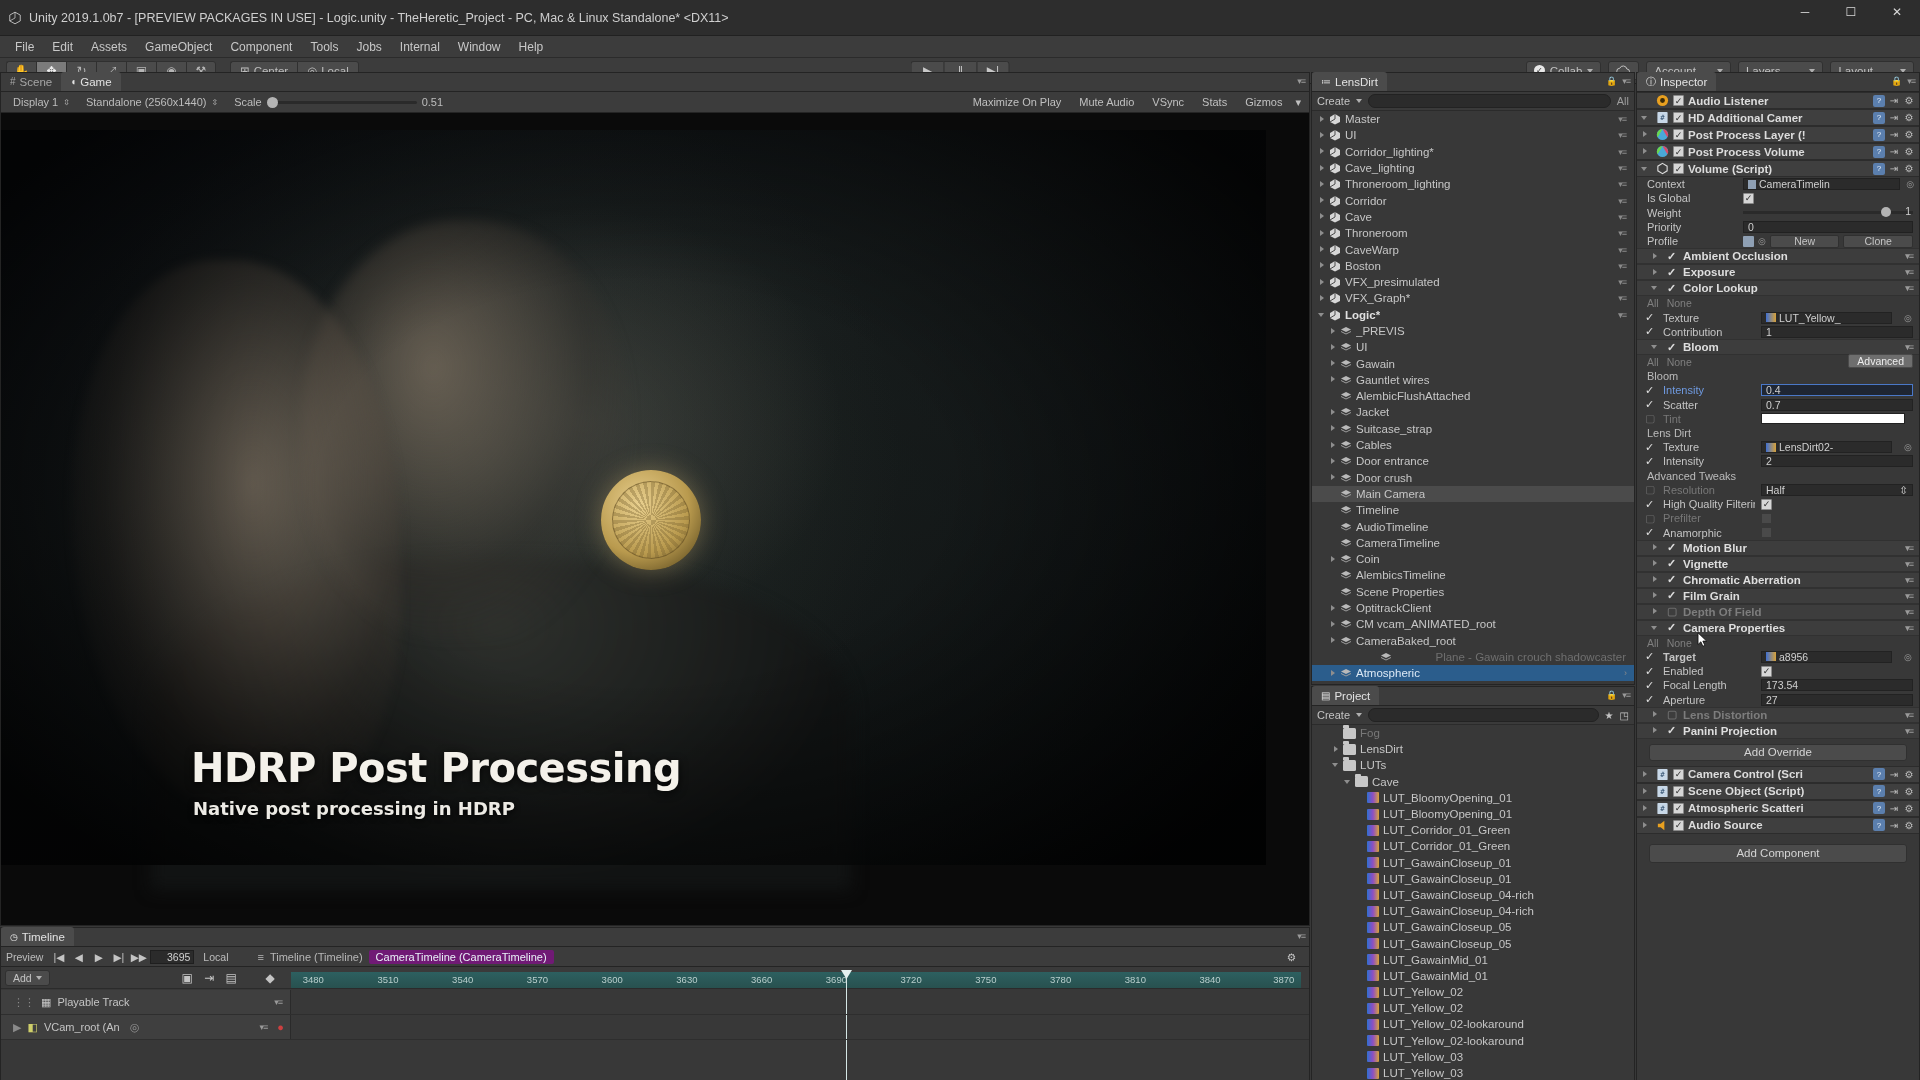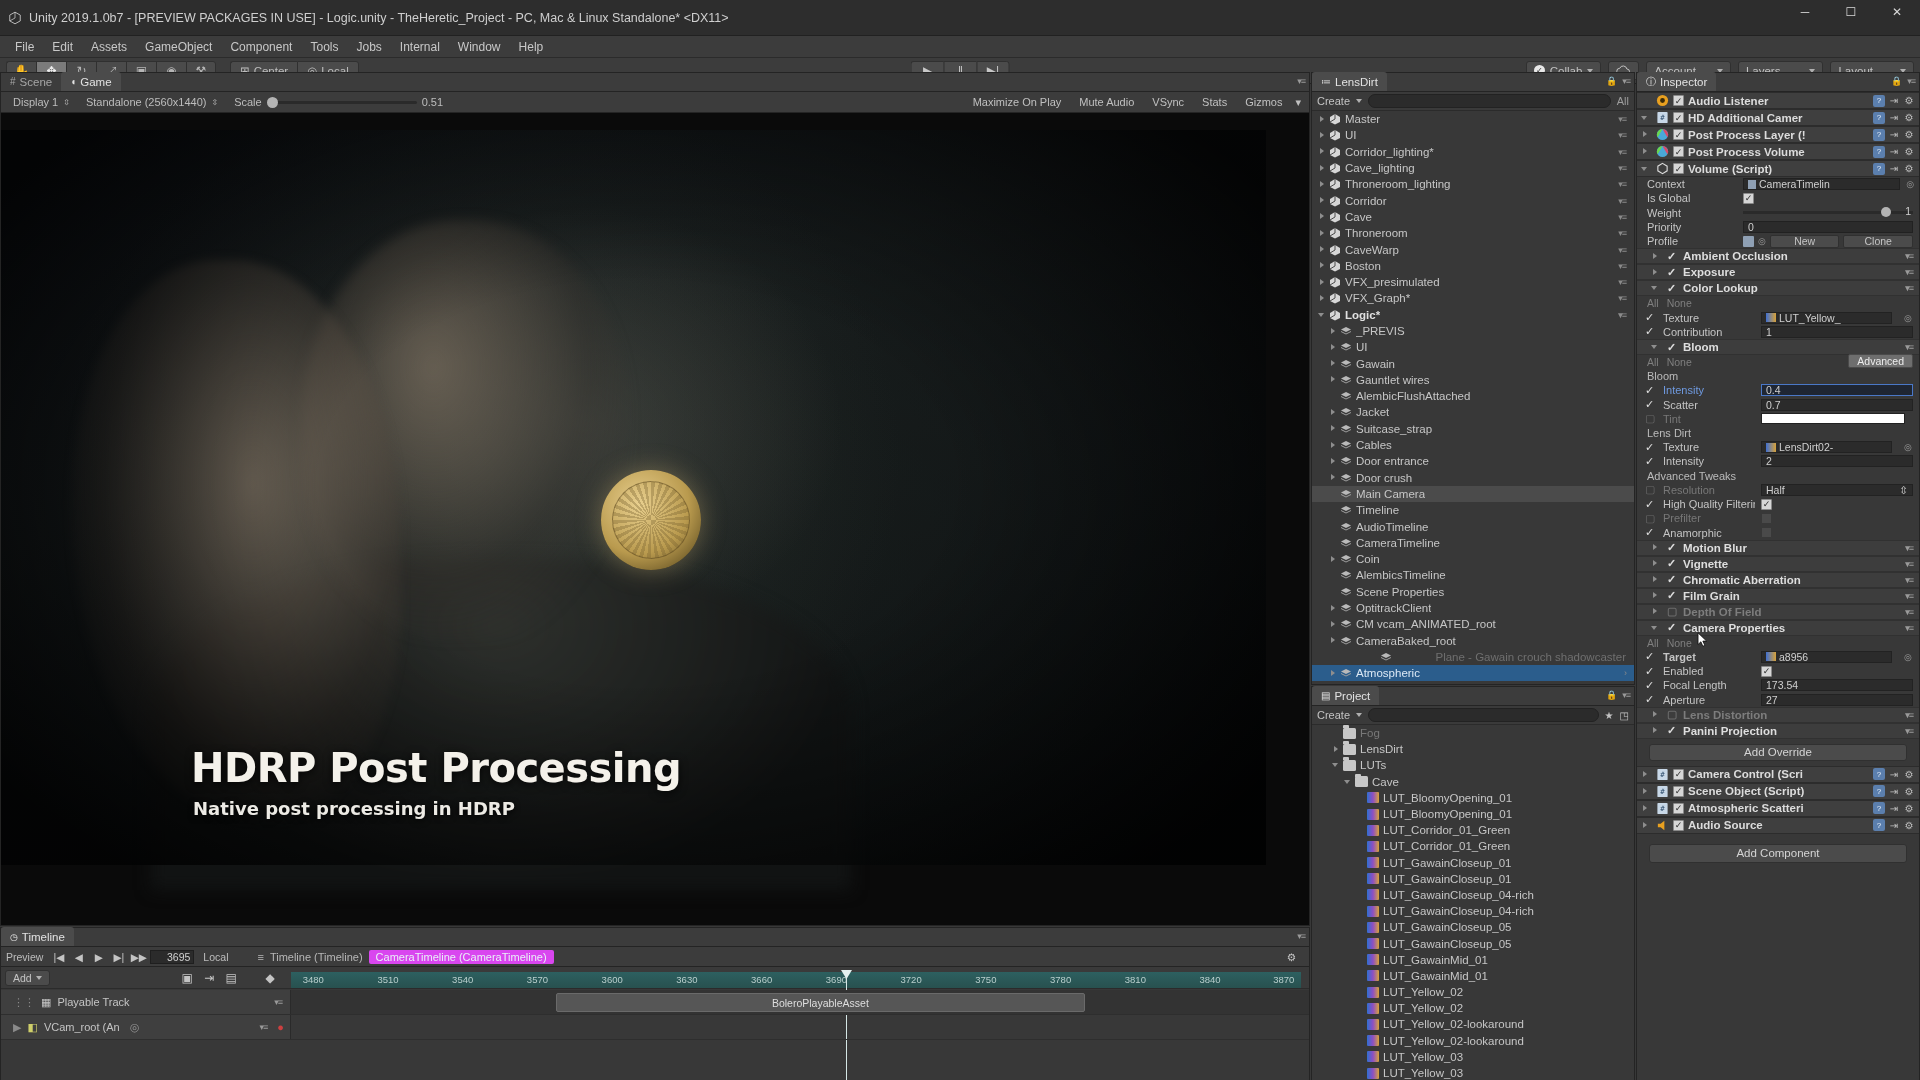--- a/index.html
+++ b/index.html
@@ -123,21 +123,21 @@
   .tl-toolbar { height: 20px; background:#3c3c3c; display:flex; align-items:center; gap:3px;
                 padding: 0 5px; border-bottom:1px solid #242424; font-size:10.5px; color:#bdbdbd; }
   .tl-btn { width:17px; height:15px; display:flex; align-items:center; justify-content:center; color:#c4c4c4; }
   .tl-frame { width:44px; height:14px; background:#2b2b2b; border:1px solid #1f1f1f; color:#d0d0d0;
               font-size:10.5px; display:flex; align-items:center; justify-content:flex-end; padding-right:3px; }
   .tl-second-row { height: 22px; background:#3a3a3a; display:flex; align-items:center;
                    border-bottom:1px solid #2b2b2b; padding-left:4px; gap: 4px; }
   .tl-addbtn { height:16px; background:#4b4b4b; border:1px solid #303030; border-radius:3px;
                display:flex; align-items:center; gap:4px; padding:0 7px; font-size:10.5px; }
   .tl-crumb { display:flex; align-items:center; gap:5px; font-size:11px; color:#b7b7b7; }
-  .tl-crumb .sel { background:#d946ef; color:#e9f1f8; padding: 1px 7px; border-radius:2px; }
+  .tl-crumb .sel { background:#701a75; color:#e9f1f8; padding: 1px 7px; border-radius:2px; }
   .tl-ruler { position:absolute; left:290px; right:8px; top:44px; height:16px; background:#2e5c5a;
               background: linear-gradient(#2d6060,#28514f); }
   .tl-tick { position:absolute; top:0; font-size:9.5px; color:#b9cfcd; transform: translateX(-50%);
              padding-top:2px; }
   .tl-playhead { position:absolute; top:44px; bottom:6px; width:1px; background:#d5e7e6; }
   .tl-playhead::before { content:""; position:absolute; top:-2px; left:-5px; width:11px; height:9px;
              background:#e4f1f0; clip-path: polygon(0 0,100% 0,50% 100%); }
   .tl-tracks { position:absolute; left:0; right:0; top:62px; bottom:0; }
   .tl-trackrow { height: 25px; display:flex; align-items:center; border-bottom:1px solid #2e2e2e; }
   .tl-trackhead { width: 290px; height:100%; display:flex; align-items:center; gap:6px;
@@ -423,23 +423,20 @@
       <div class="tl-playhead" style="left:845px"></div>
 
       <div class="tl-tracks">
         <div class="tl-trackrow">
           <div class="tl-trackhead">
             <span style="color:#8a8a8a">⋮⋮</span>
             <span>▦</span>
             <span>Playable Track</span>
             <span class="menu-dots" style="margin-left:auto; padding-right:8px;">▾≡</span>
           </div>
-          <div class="tl-trackbody">
-            <div class="tl-clip" style="left:26%; width:52%;">BoleroPlayableAsset</div>
-          </div>
         </div>
         <div class="tl-trackrow">
           <div class="tl-trackhead">
             <span style="color:#8a8a8a">▶</span>
             <span style="color:#cfcf6a">◧</span>
             <span>VCam_root (An</span>
             <span style="margin-left:4px; color:#9a9a9a">◎</span>
             <span class="menu-dots" style="margin-left:auto; padding-right:4px;">▾≡</span>
             <span style="padding-right:6px; color:#cc4040">●</span>
           </div>

